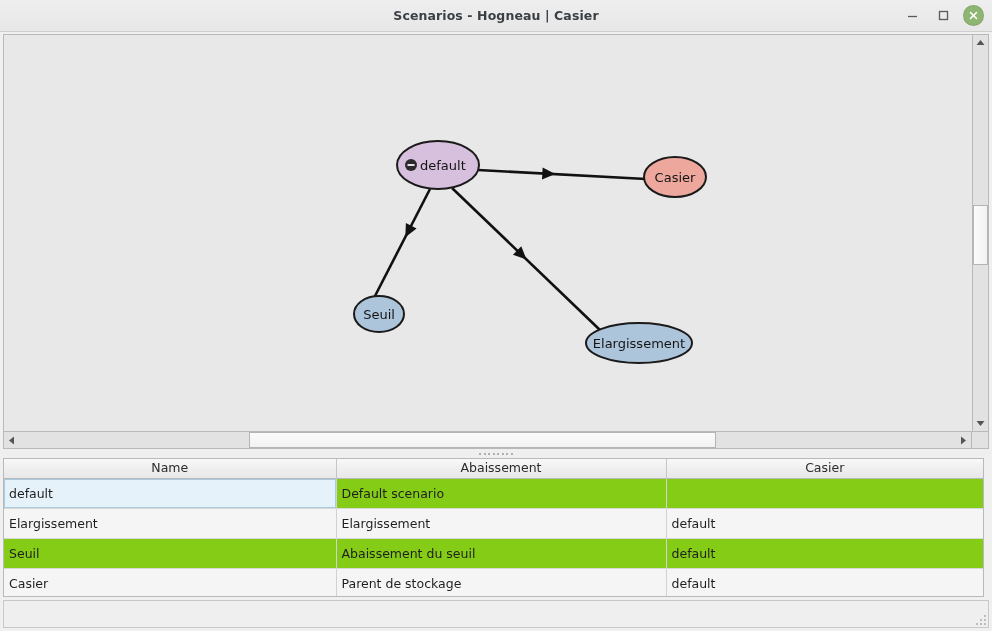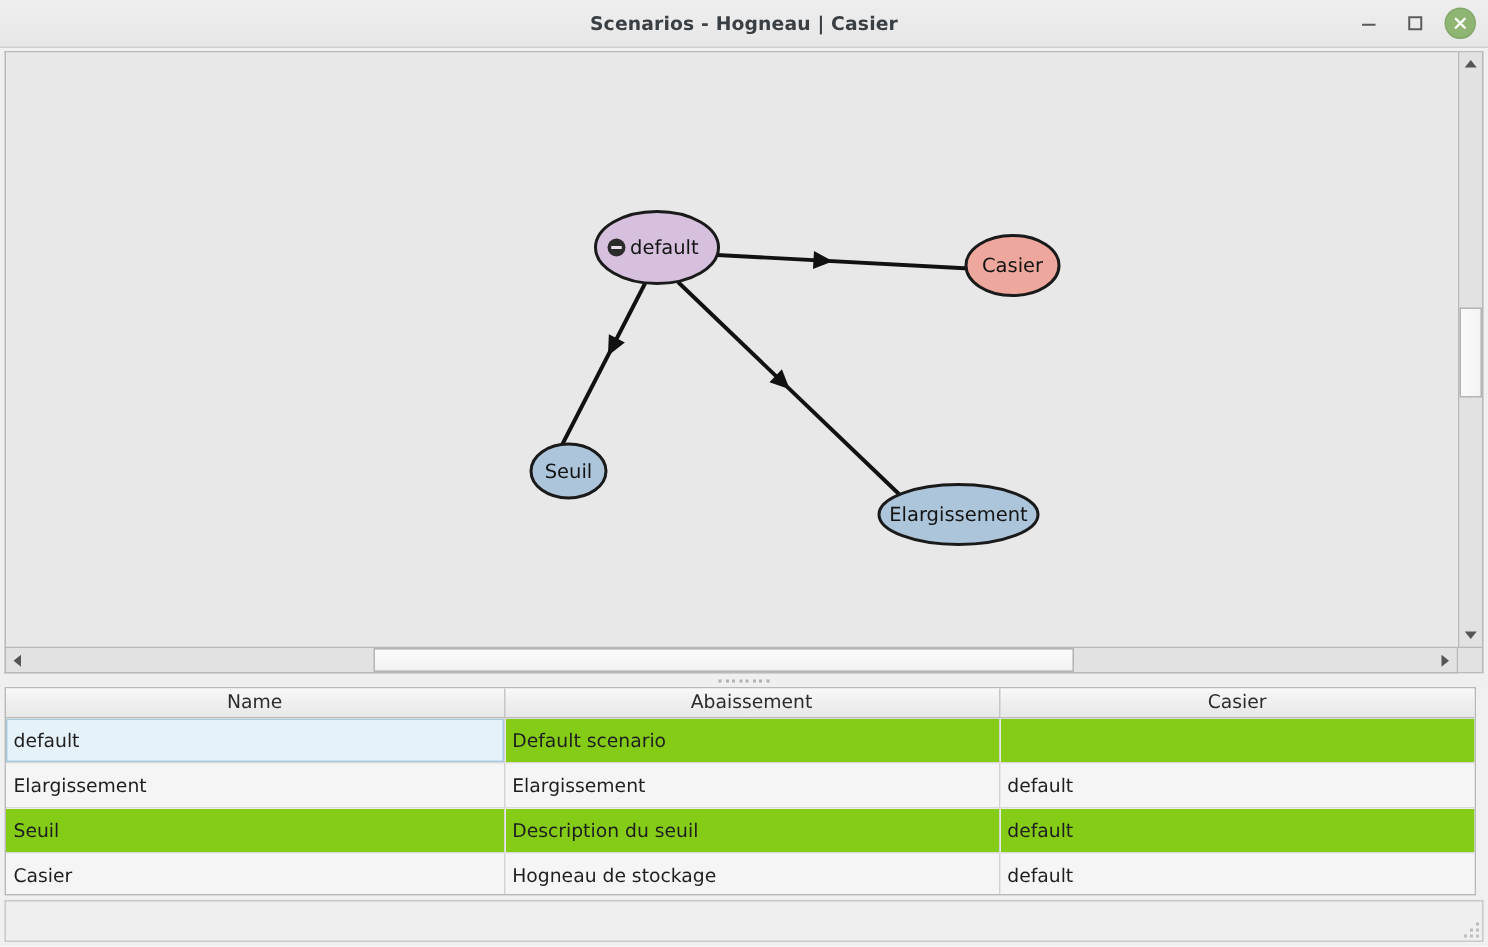--- a/index.html
+++ b/index.html
@@ -403,26 +403,26 @@
             <td>Default scenario</td>
             <td></td>
           </tr>
           <tr class="even">
             <td>Elargissement</td>
             <td>Elargissement</td>
             <td>default</td>
           </tr>
           <tr class="odd">
             <td>Seuil</td>
-            <td>Description du seuil</td>
+            <td>Abaissement du seuil</td>
             <td>default</td>
           </tr>
           <tr class="even">
             <td>Casier</td>
-            <td>Hogneau de stockage</td>
+            <td>Parent de stockage</td>
             <td>default</td>
           </tr>
         </tbody>
     </table>
     <div class="filler"></div>
   </div>
 
   <div class="statusbar">
     <span></span>
     <div class="grip">

